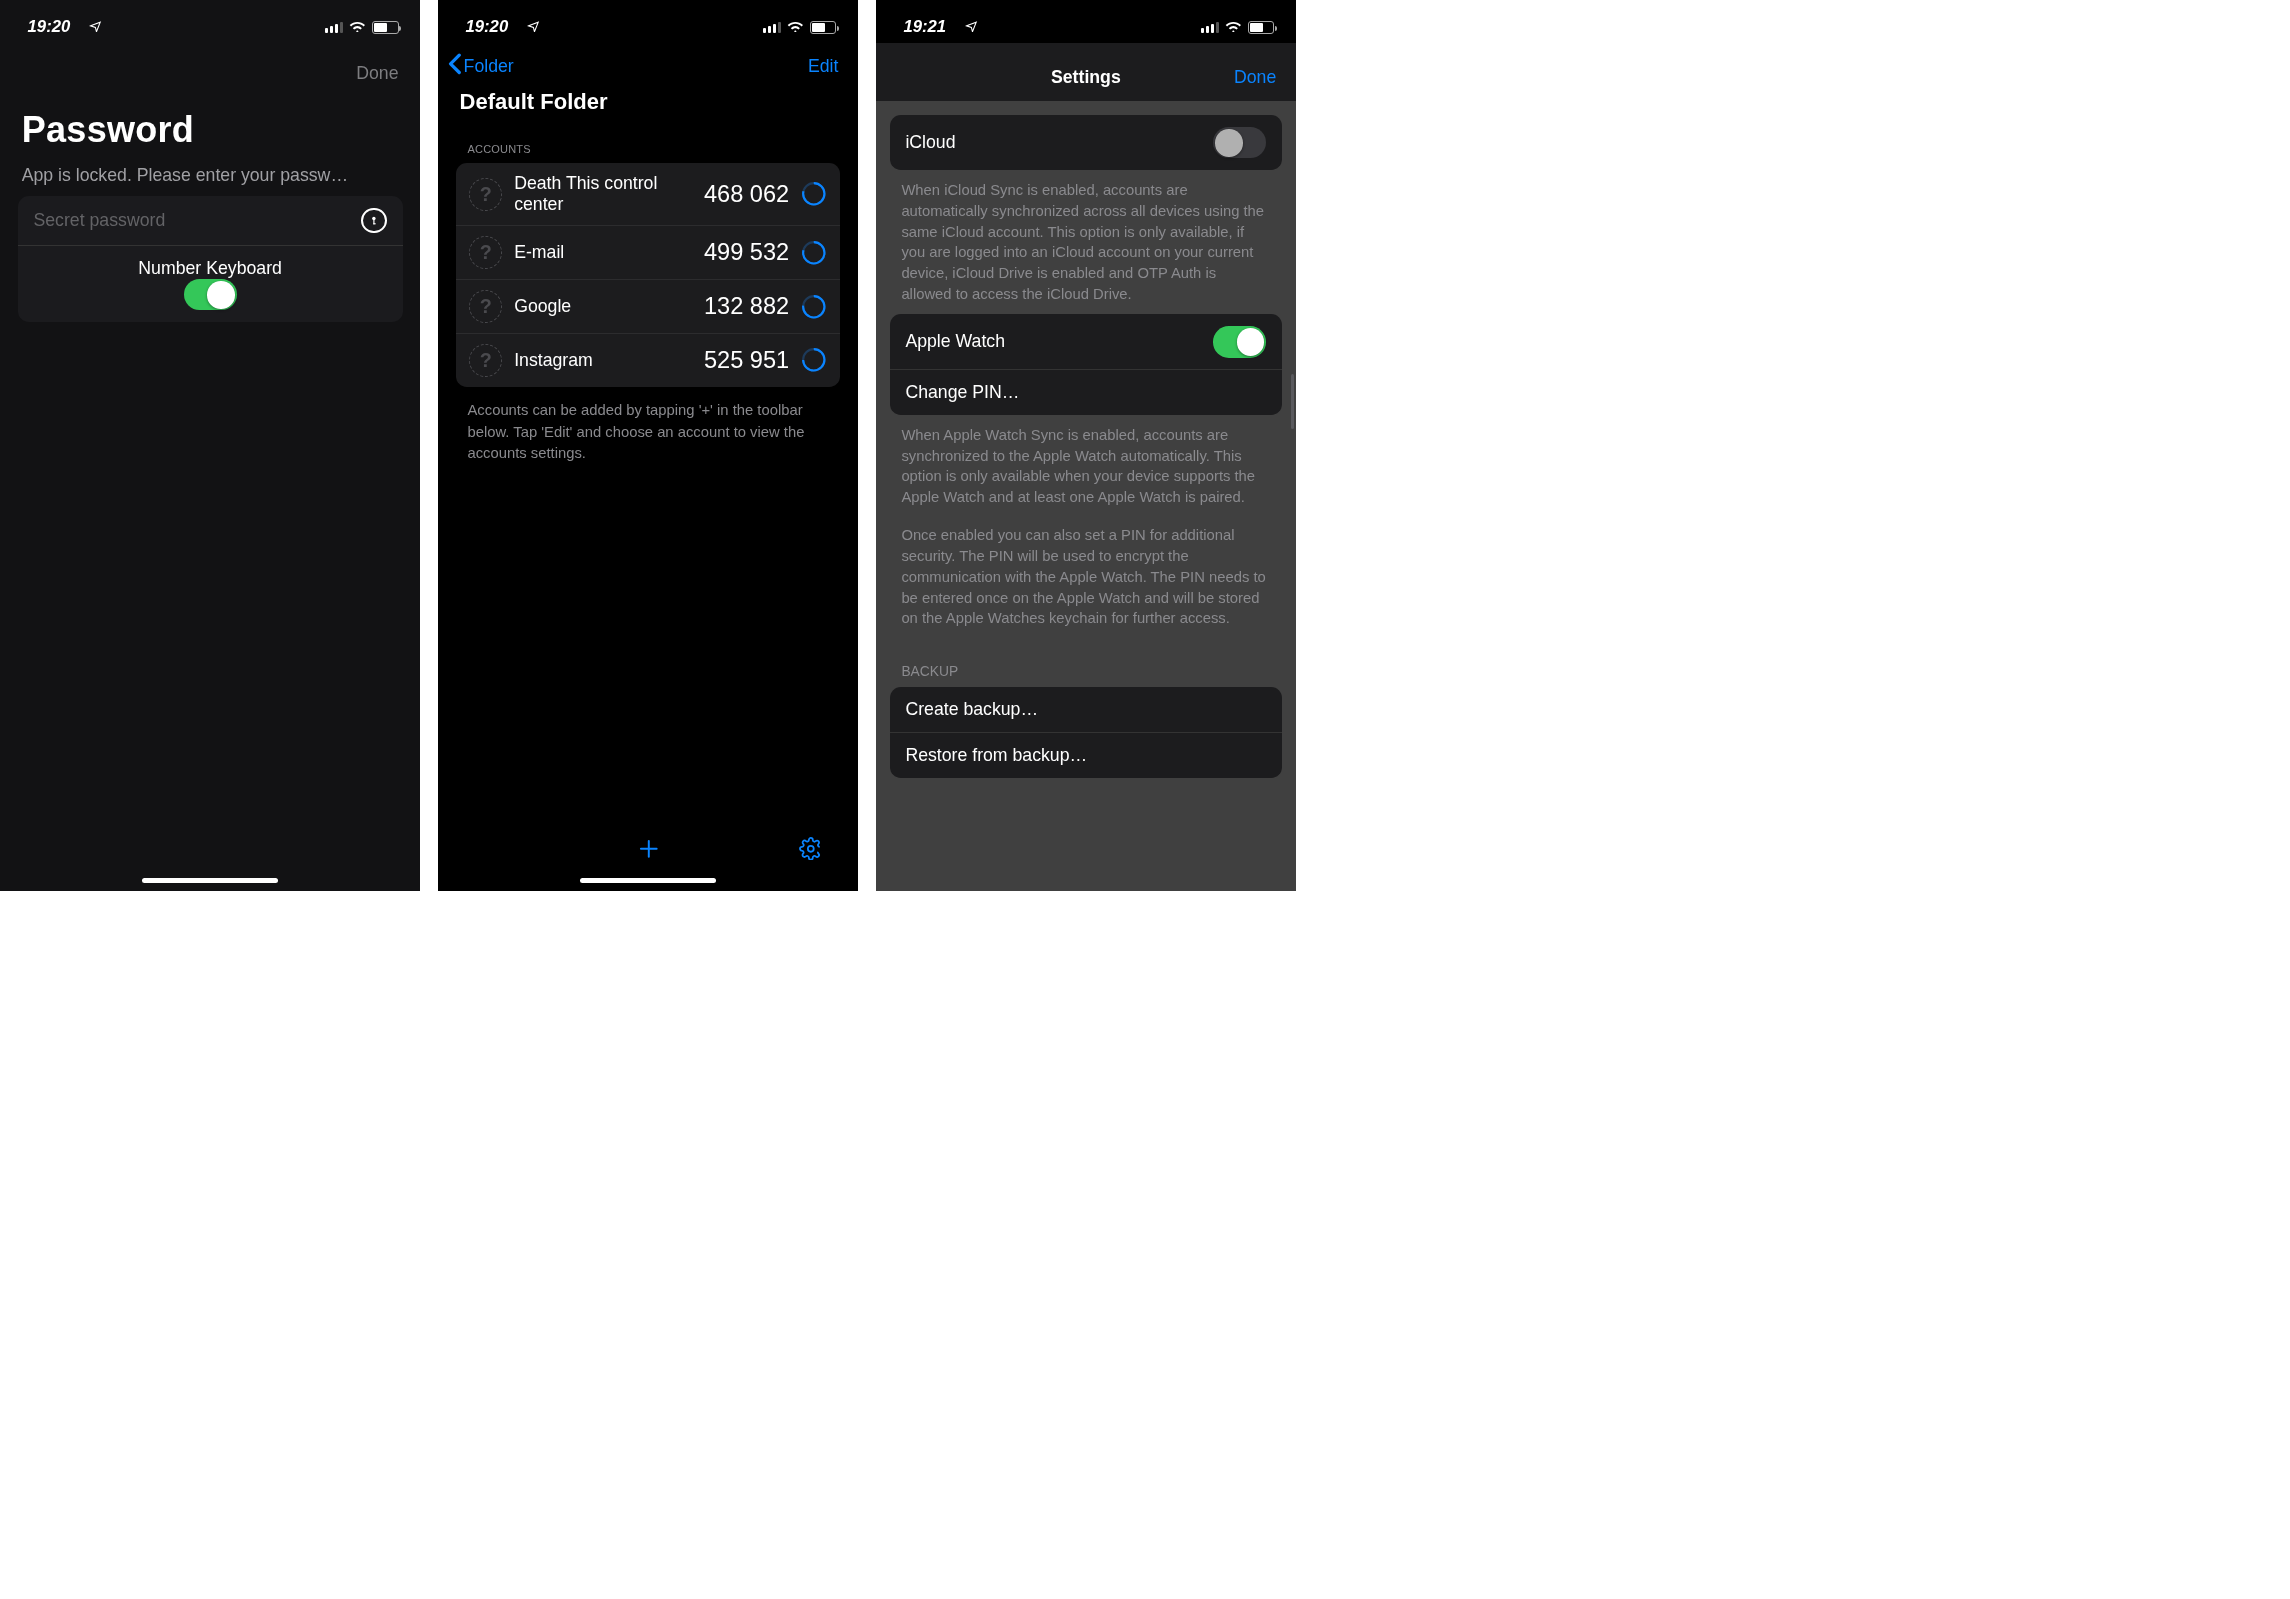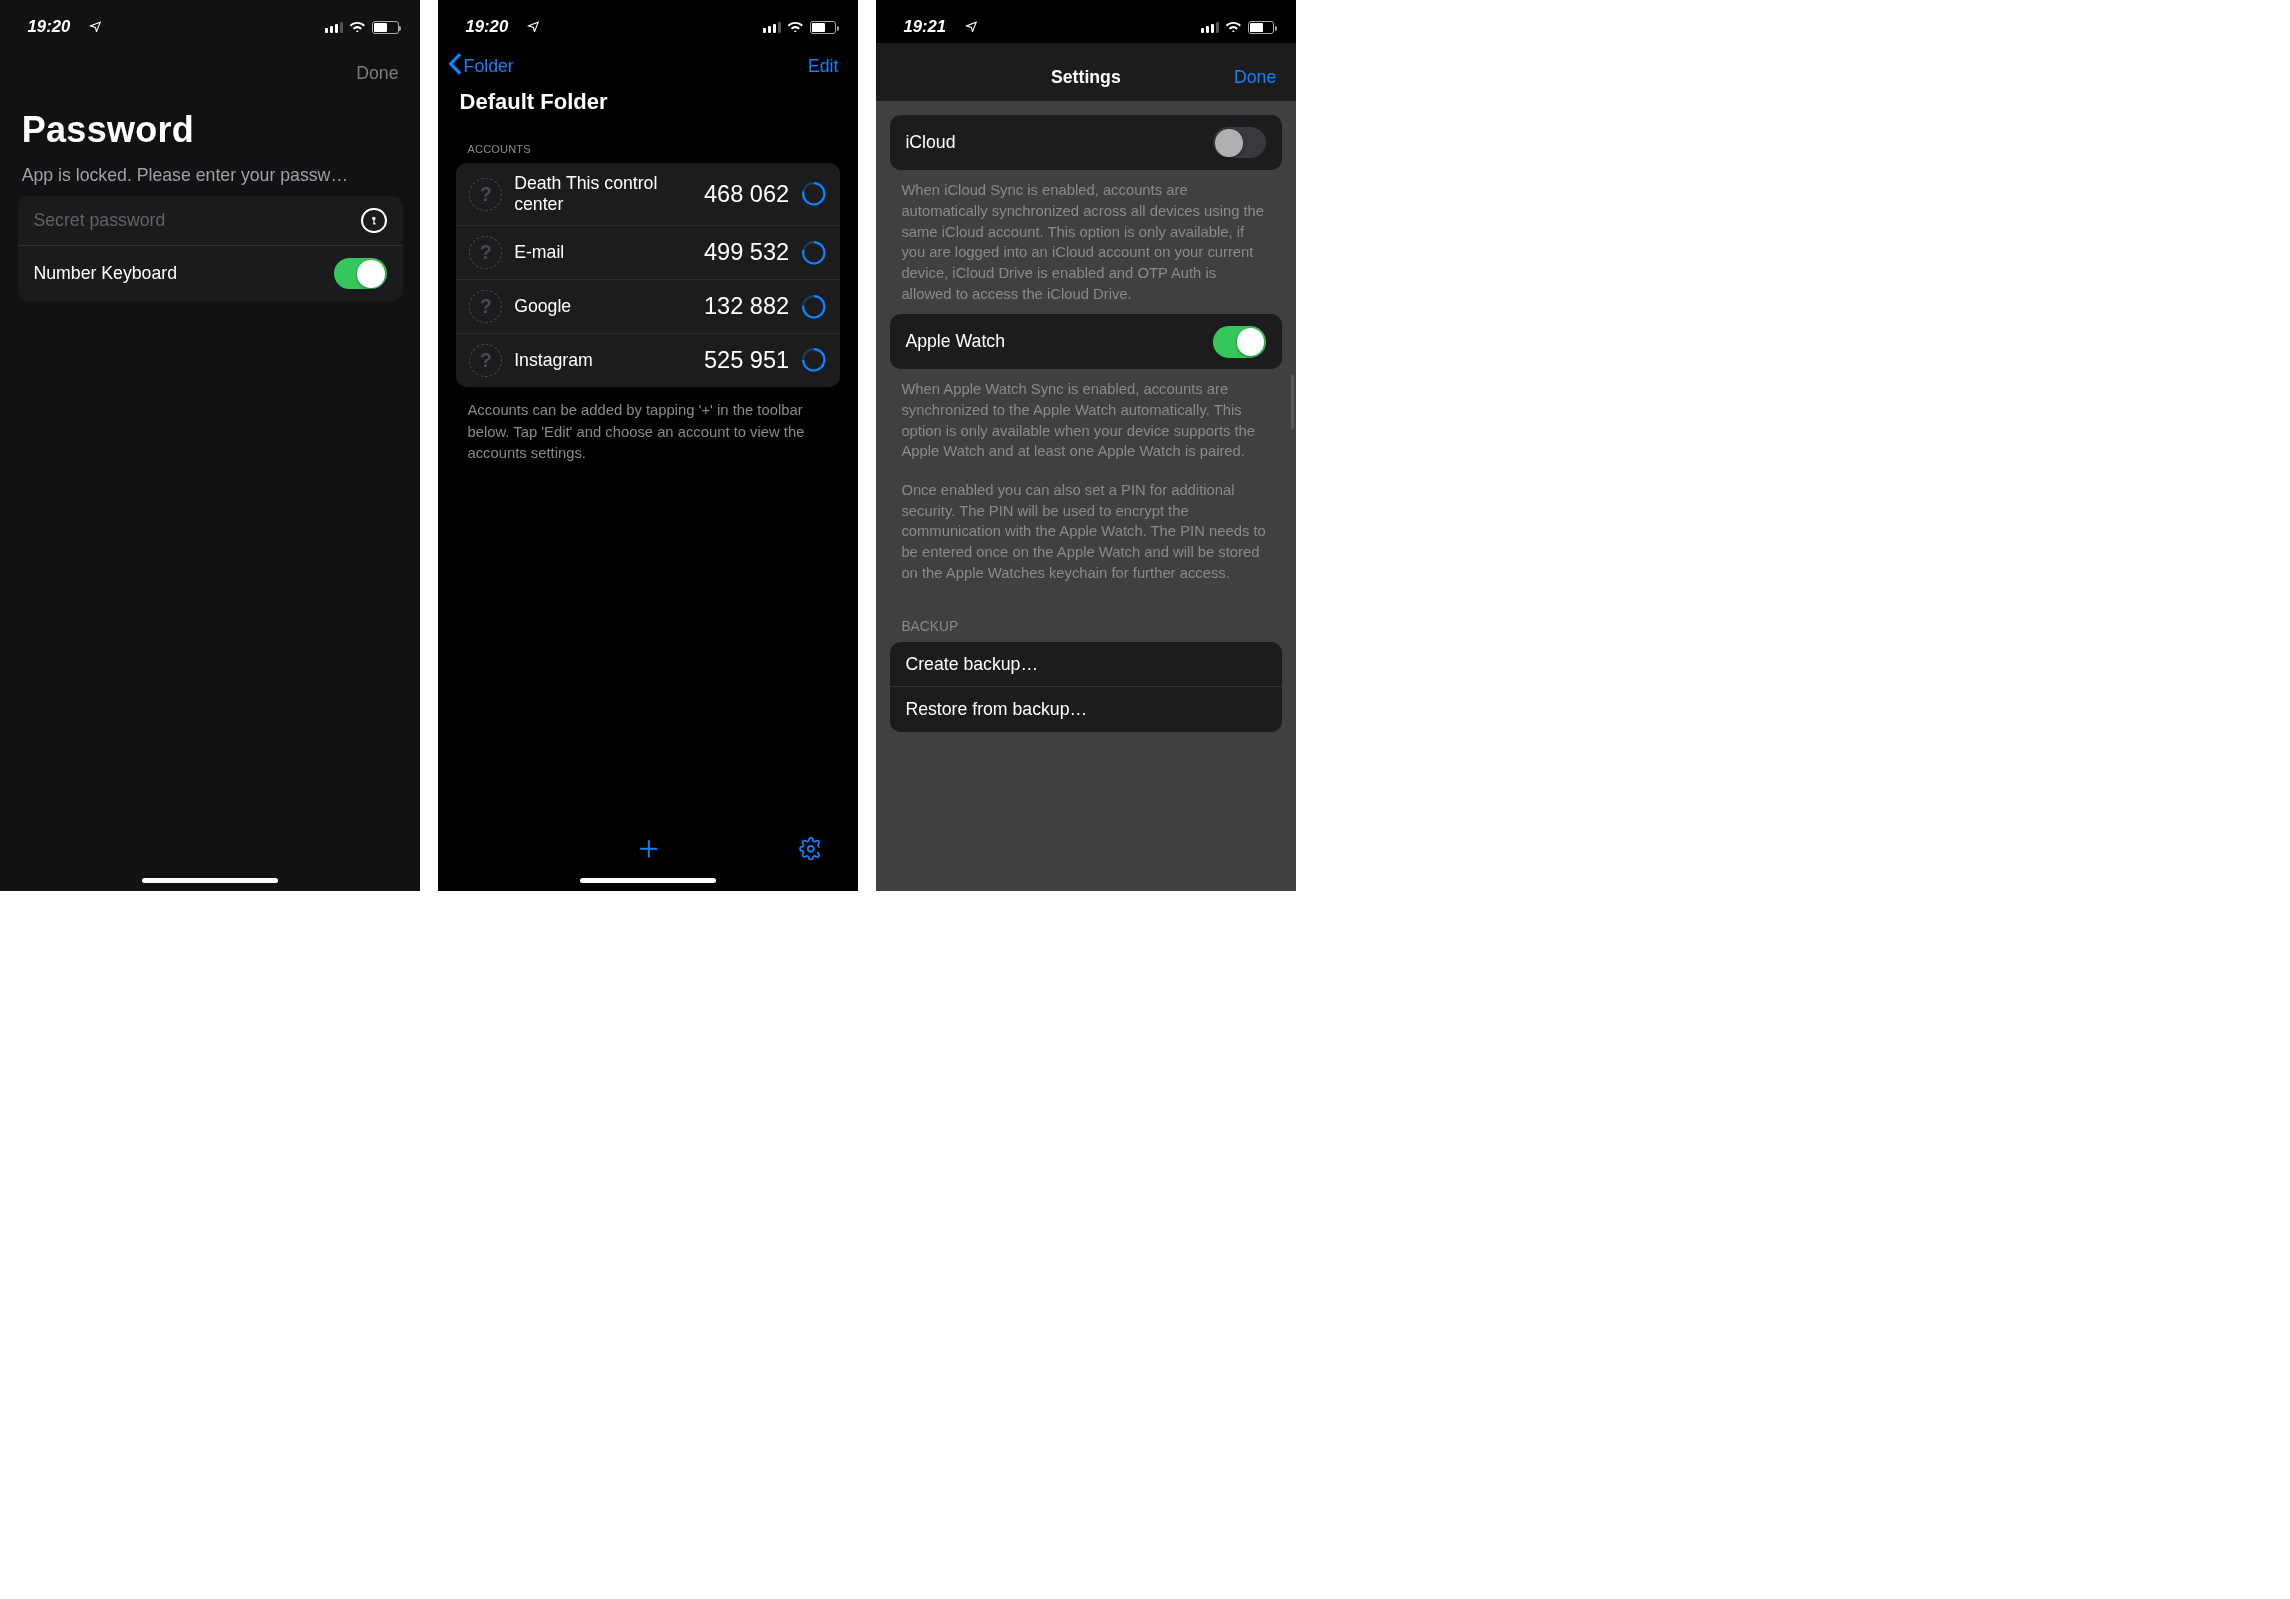--- a/index.html
+++ b/index.html
@@ -56,21 +56,21 @@
   .big-title { font-size: 36px; font-weight: 700; padding: 25.6px 21.7px 0 21.7px; letter-spacing: 0.3px;}
   .subtext { color: #a0a0a4; font-size: 17.7px; padding: 13.8px 21.7px 9.9px 21.7px; white-space: nowrap; overflow: hidden; text-overflow: ellipsis;}
   .card {
     margin: 0 17.7px; background: #1b1b1e; border-radius: 10.8px; overflow: hidden;
   }
   .row {
     display: flex; align-items: center; padding: 11.8px 15.8px;
     border-bottom: 0.5px solid #333;
     justify-content: flex-end;
   }
-  .row:last-child { border-bottom: none; }
+  .row:last-child { border-bottom: none; flex-direction: column; }
   .row .label { flex: 1; font-size: 17.7px; color: #fff; }
   .placeholder { color: #636366; font-size: 17.7px; flex: 1; }
   .key-icon {
     width: 25.6px; height: 25.6px; border: 2px solid #fff; border-radius: 50%;
     display: flex; align-items: center; justify-content: center; font-weight: 900; font-size: 13.8px;
   }
   .toggle {
     width: 53px; height: 31.5px; border-radius: 15.8px; position: relative;
     transition: background .2s;
   }
@@ -357,20 +357,23 @@
     </div>
     <div class="help-text">When iCloud Sync is enabled, accounts are automatically synchronized across all devices using the same iCloud account. This option is only available, if you are logged into an iCloud account on your current device, iCloud Drive is enabled and OTP Auth is allowed to access the iCloud Drive.</div>
 
     <div class="settings-card">
       <div class="srow">
         <span class="slabel">Apple Watch</span>
         <span class="toggle on">
             <span class="knob"></span>
           </span>
       </div>
+      <div class="srow">
+        <span class="slabel">Change PIN…</span>
+      </div>
     </div>
     <div class="help-text">When Apple Watch Sync is enabled, accounts are synchronized to the Apple Watch automatically. This option is only available when your device supports the Apple Watch and at least one Apple Watch is paired.</div>
     <div class="help-text" style="padding-top:7.9px">Once enabled you can also set a PIN for additional security. The PIN will be used to encrypt the communication with the Apple Watch. The PIN needs to be entered once on the Apple Watch and will be stored on the Apple Watches keychain for further access.</div>
 
     <div class="section-h3">BACKUP</div>
     <div class="settings-card">
       <div class="srow">
         <span class="slabel">Create backup…</span>
       </div>
       <div class="srow">

